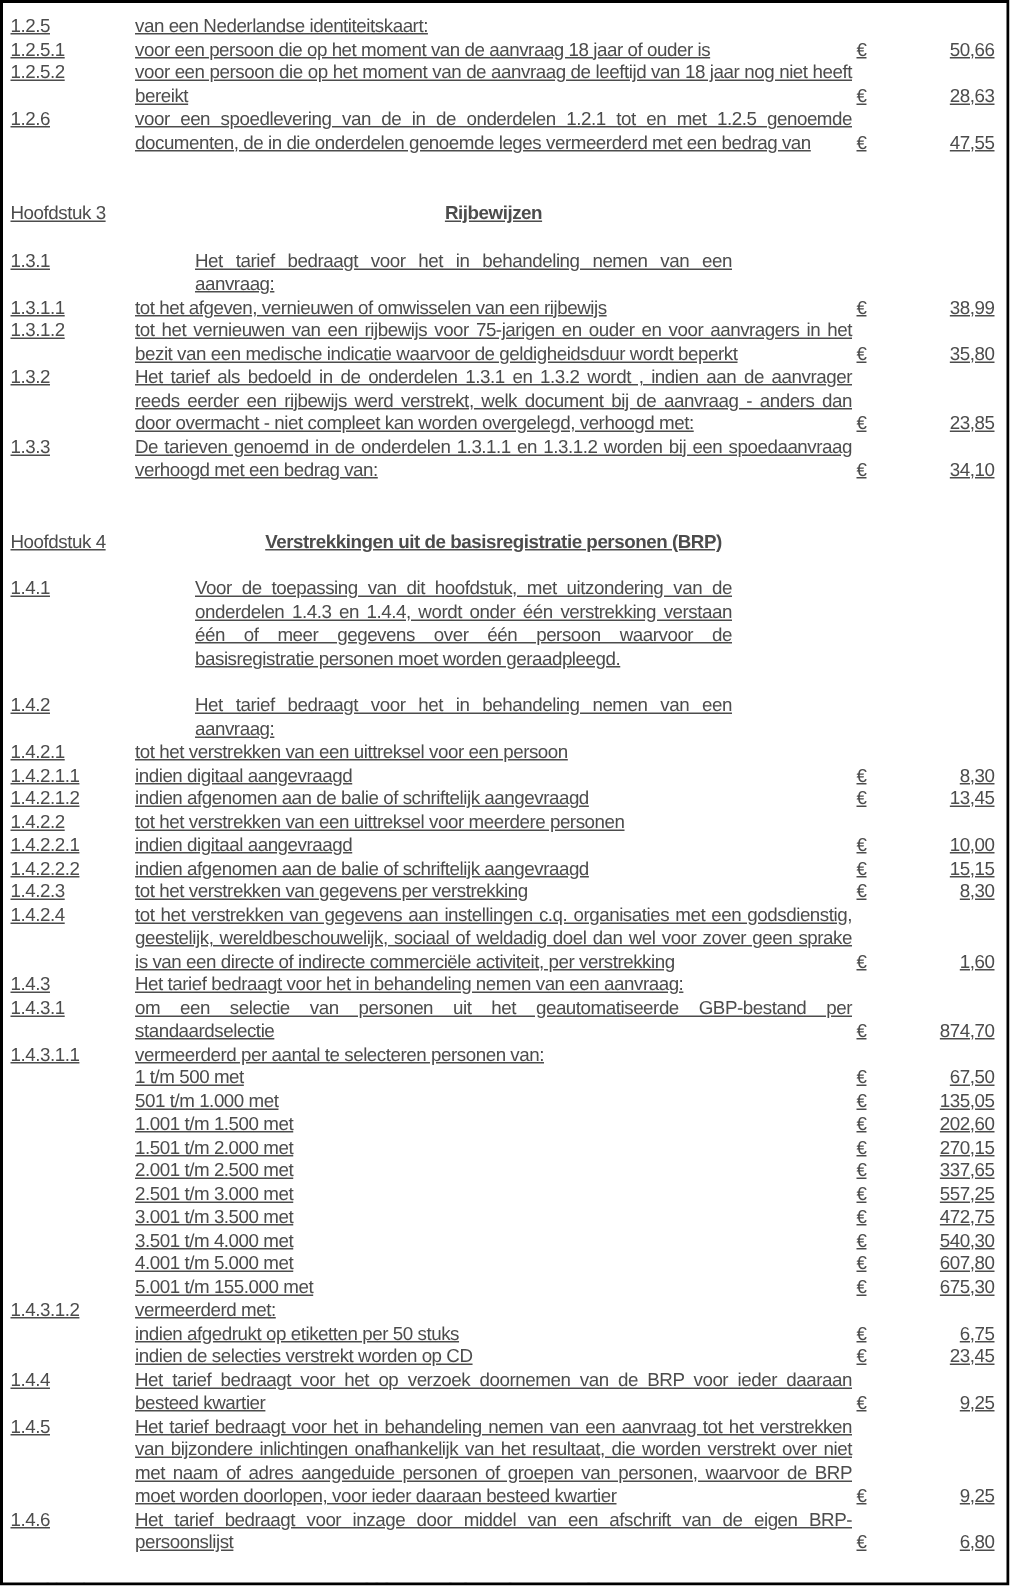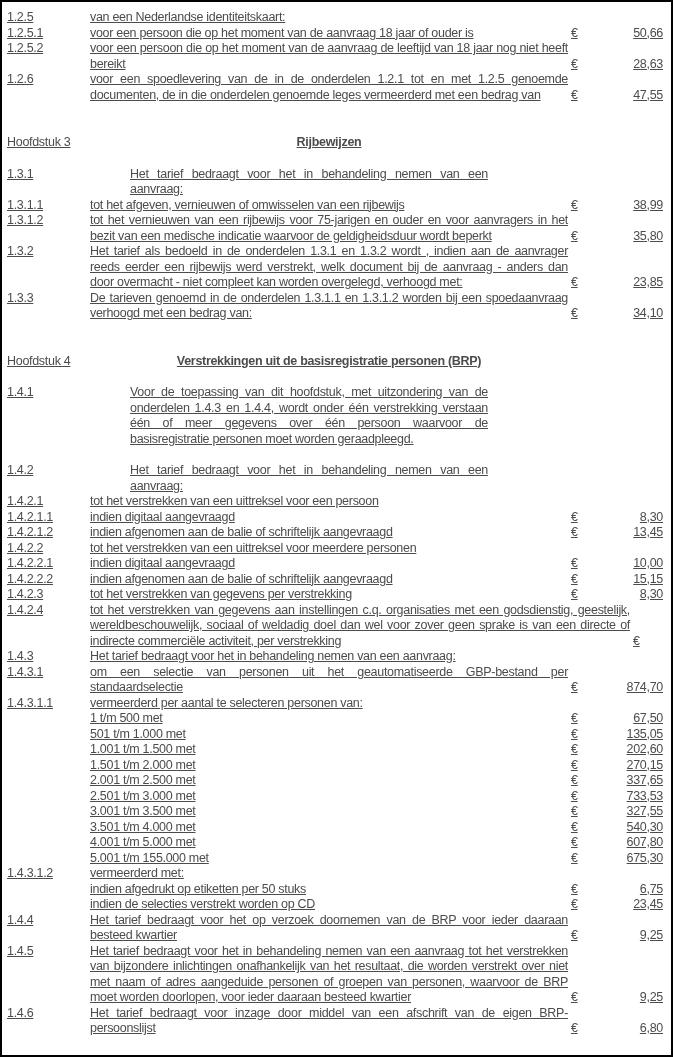--- a/index.html
+++ b/index.html
@@ -169,20 +169,21 @@
     <div class="cell num">1.4.2.3</div>
     <div class="cell desc">tot het verstrekken van gegevens per verstrekking</div>
     <div class="cell eur">€</div>
     <div class="cell amt">8,30</div>
   </div>
 
   <div class="row">
     <div class="cell num">1.4.2.4</div>
     <div class="cell desc">tot het verstrekken van gegevens aan instellingen c.q. organisaties met een godsdienstig, geestelijk, wereldbeschouwelijk, sociaal of weldadig doel dan wel voor zover geen sprake is van een directe of indirecte commerciële activiteit, per verstrekking</div>
     <div class="cell eur">€</div>
+    <div class="cell amt">1,60</div>
   </div>
 
   <div class="row">
     <div class="cell num">1.4.3</div>
     <div class="cell desc">Het tarief bedraagt voor het in behandeling nemen van een aanvraag:</div>
     <div class="cell eur"></div>
     <div class="cell amt"></div>
   </div>
 
   <div class="row">
@@ -231,28 +232,28 @@
     <div class="cell num"></div>
     <div class="cell desc">2.001 t/m 2.500 met</div>
     <div class="cell eur">€</div>
     <div class="cell amt">337,65</div>
   </div>
 
   <div class="row">
     <div class="cell num"></div>
     <div class="cell desc">2.501 t/m 3.000 met</div>
     <div class="cell eur">€</div>
-    <div class="cell amt">733,53</div>
+    <div class="cell amt">557,25</div>
   </div>
 
   <div class="row">
     <div class="cell num"></div>
     <div class="cell desc">3.001 t/m 3.500 met</div>
     <div class="cell eur">€</div>
-    <div class="cell amt">327,55</div>
+    <div class="cell amt">472,75</div>
   </div>
 
   <div class="row">
     <div class="cell num"></div>
     <div class="cell desc">3.501 t/m 4.000 met</div>
     <div class="cell eur">€</div>
     <div class="cell amt">540,30</div>
   </div>
 
   <div class="row">

